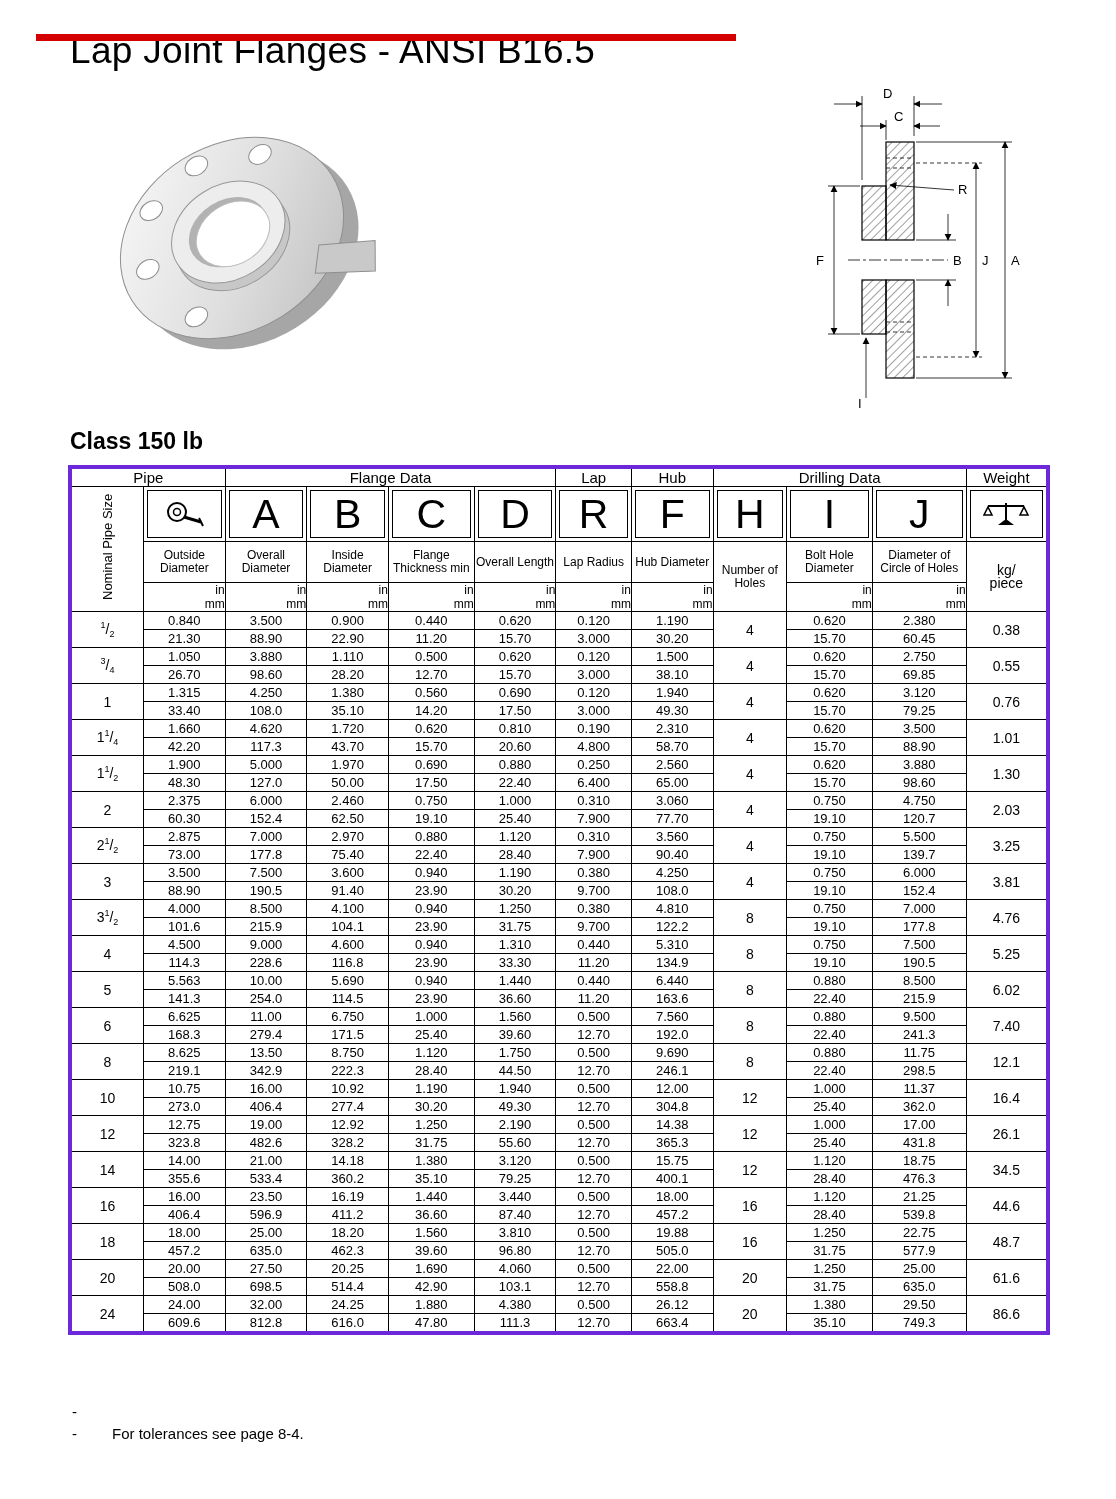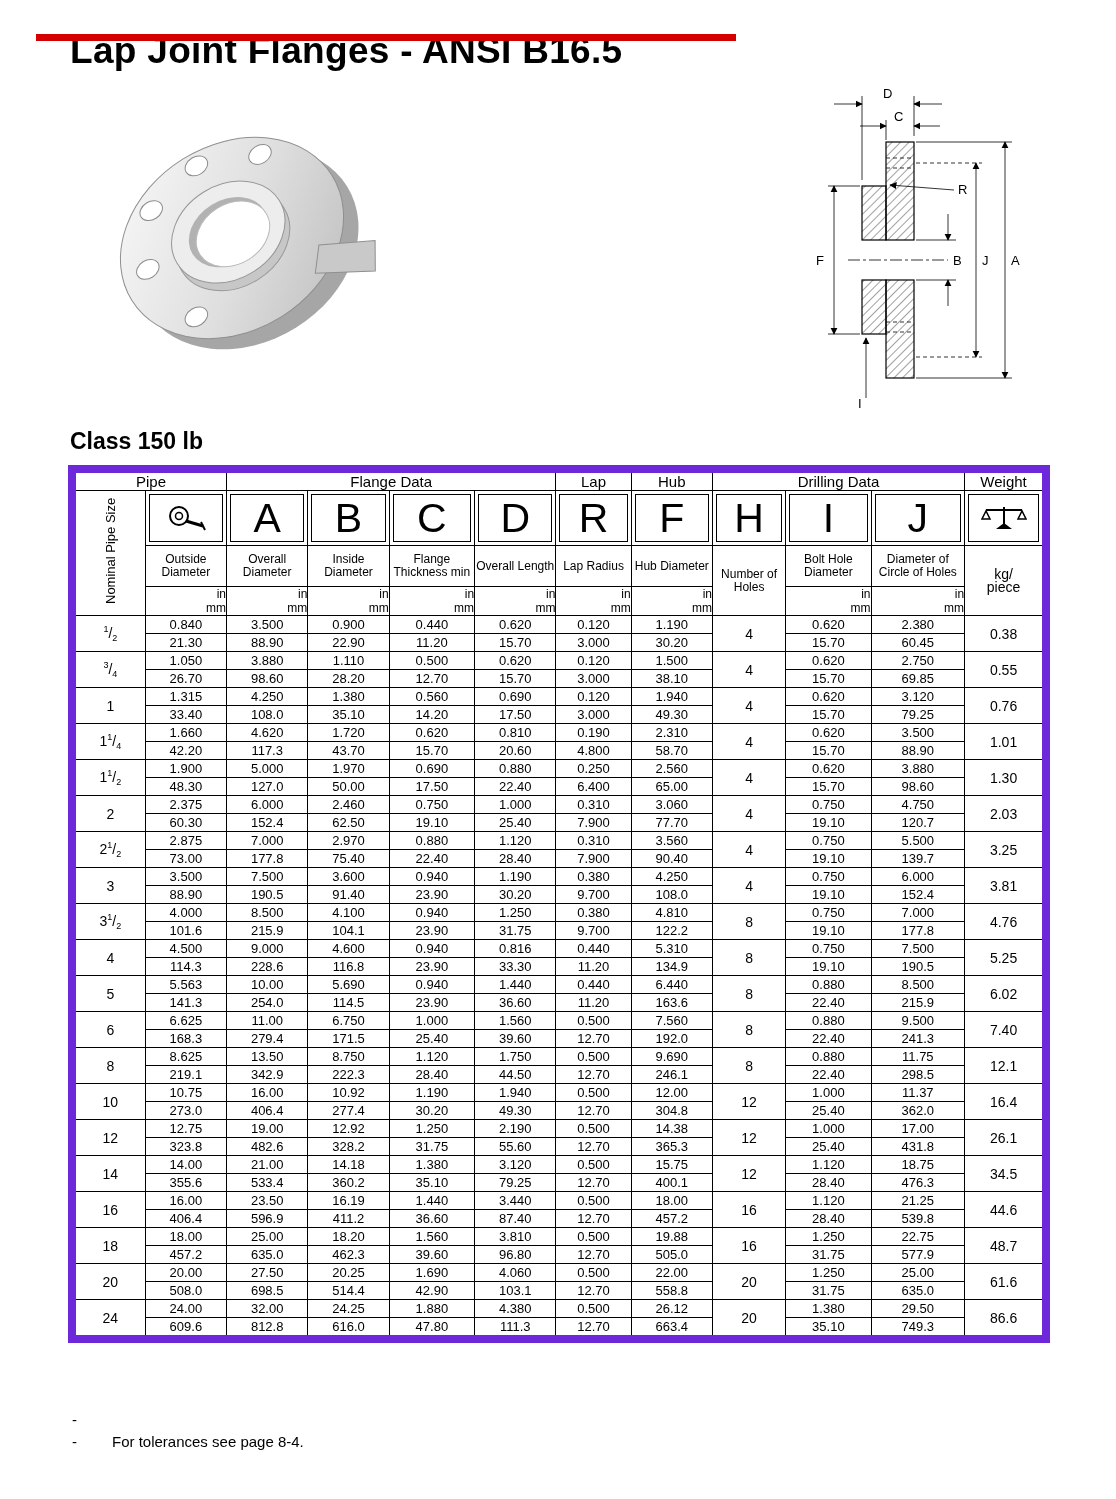--- a/index.html
+++ b/index.html
@@ -2,31 +2,31 @@
 <html><head>
 <meta charset="utf-8">
 <style>
   * { box-sizing: border-box; }
   html,body { margin:0; padding:0; background:#fff; color:#000;
     font-family:"Liberation Sans", sans-serif; }
   .page { position:relative; width:1116px; min-height:1499px; background:#fff;
     padding:0 66px 30px 68px; }
   .red-bar { position:absolute; top:4px; left:36px; width:700px; height:7px; background:#d40000; }
 
-  h1.title { font-size:37px; font-weight:bold; margin:30px 0 4px 2px; letter-spacing:.3px; }
+  h1.title { font-size:37px; font-weight:normal; margin:30px 0 4px 2px; letter-spacing:.3px; }
 
   .figures { display:flex; justify-content:space-between; align-items:flex-start;
     margin:8px 4px 0 14px; height:330px; }
   .fig-left { width:300px; }
   .fig-right { width:320px; margin-right:10px; }
 
   h2.class-heading { font-size:23px; font-weight:bold; margin:18px 0 10px 2px; }
 
   table.flange-table { border-collapse:collapse; width:982px; table-layout:fixed;
-    border:8px solid #6d28d9; }
+    border:4px solid #6d28d9; }
   table.flange-table th, table.flange-table td { border:1px solid #000; padding:0; font-weight:normal; }
 
   .group-row th { font-size:15px; padding:3px 2px; text-align:center; }
   .letter-row th { padding:0; vertical-align:middle; }
   .letterbox { border:1px solid #000; margin:3px; height:48px; display:flex;
     align-items:center; justify-content:center; font-size:41px; line-height:1; }
   .icon-box svg { display:block; }
   .name-row th { font-size:12px; line-height:13px; padding:4px 1px; text-align:center; vertical-align:middle;margin-top:40px; }
   .unit-row th { font-size:12px; line-height:14px; padding:1px; text-align:right; }
   th.pre { white-space:pre-line; font-size:14px; }
@@ -678,21 +678,21 @@
           </td>
           <td class="dual">
             <div class="in-val">4.600</div>
             <div class="mm-val">116.8</div>
           </td>
           <td class="dual">
             <div class="in-val">0.940</div>
             <div class="mm-val">23.90</div>
           </td>
           <td class="dual">
-            <div class="in-val">0.816</div>
+            <div class="in-val">1.310</div>
             <div class="mm-val">33.30</div>
           </td>
           <td class="dual">
             <div class="in-val">0.440</div>
             <div class="mm-val">11.20</div>
           </td>
           <td class="dual">
             <div class="in-val">5.310</div>
             <div class="mm-val">134.9</div>
           </td>

